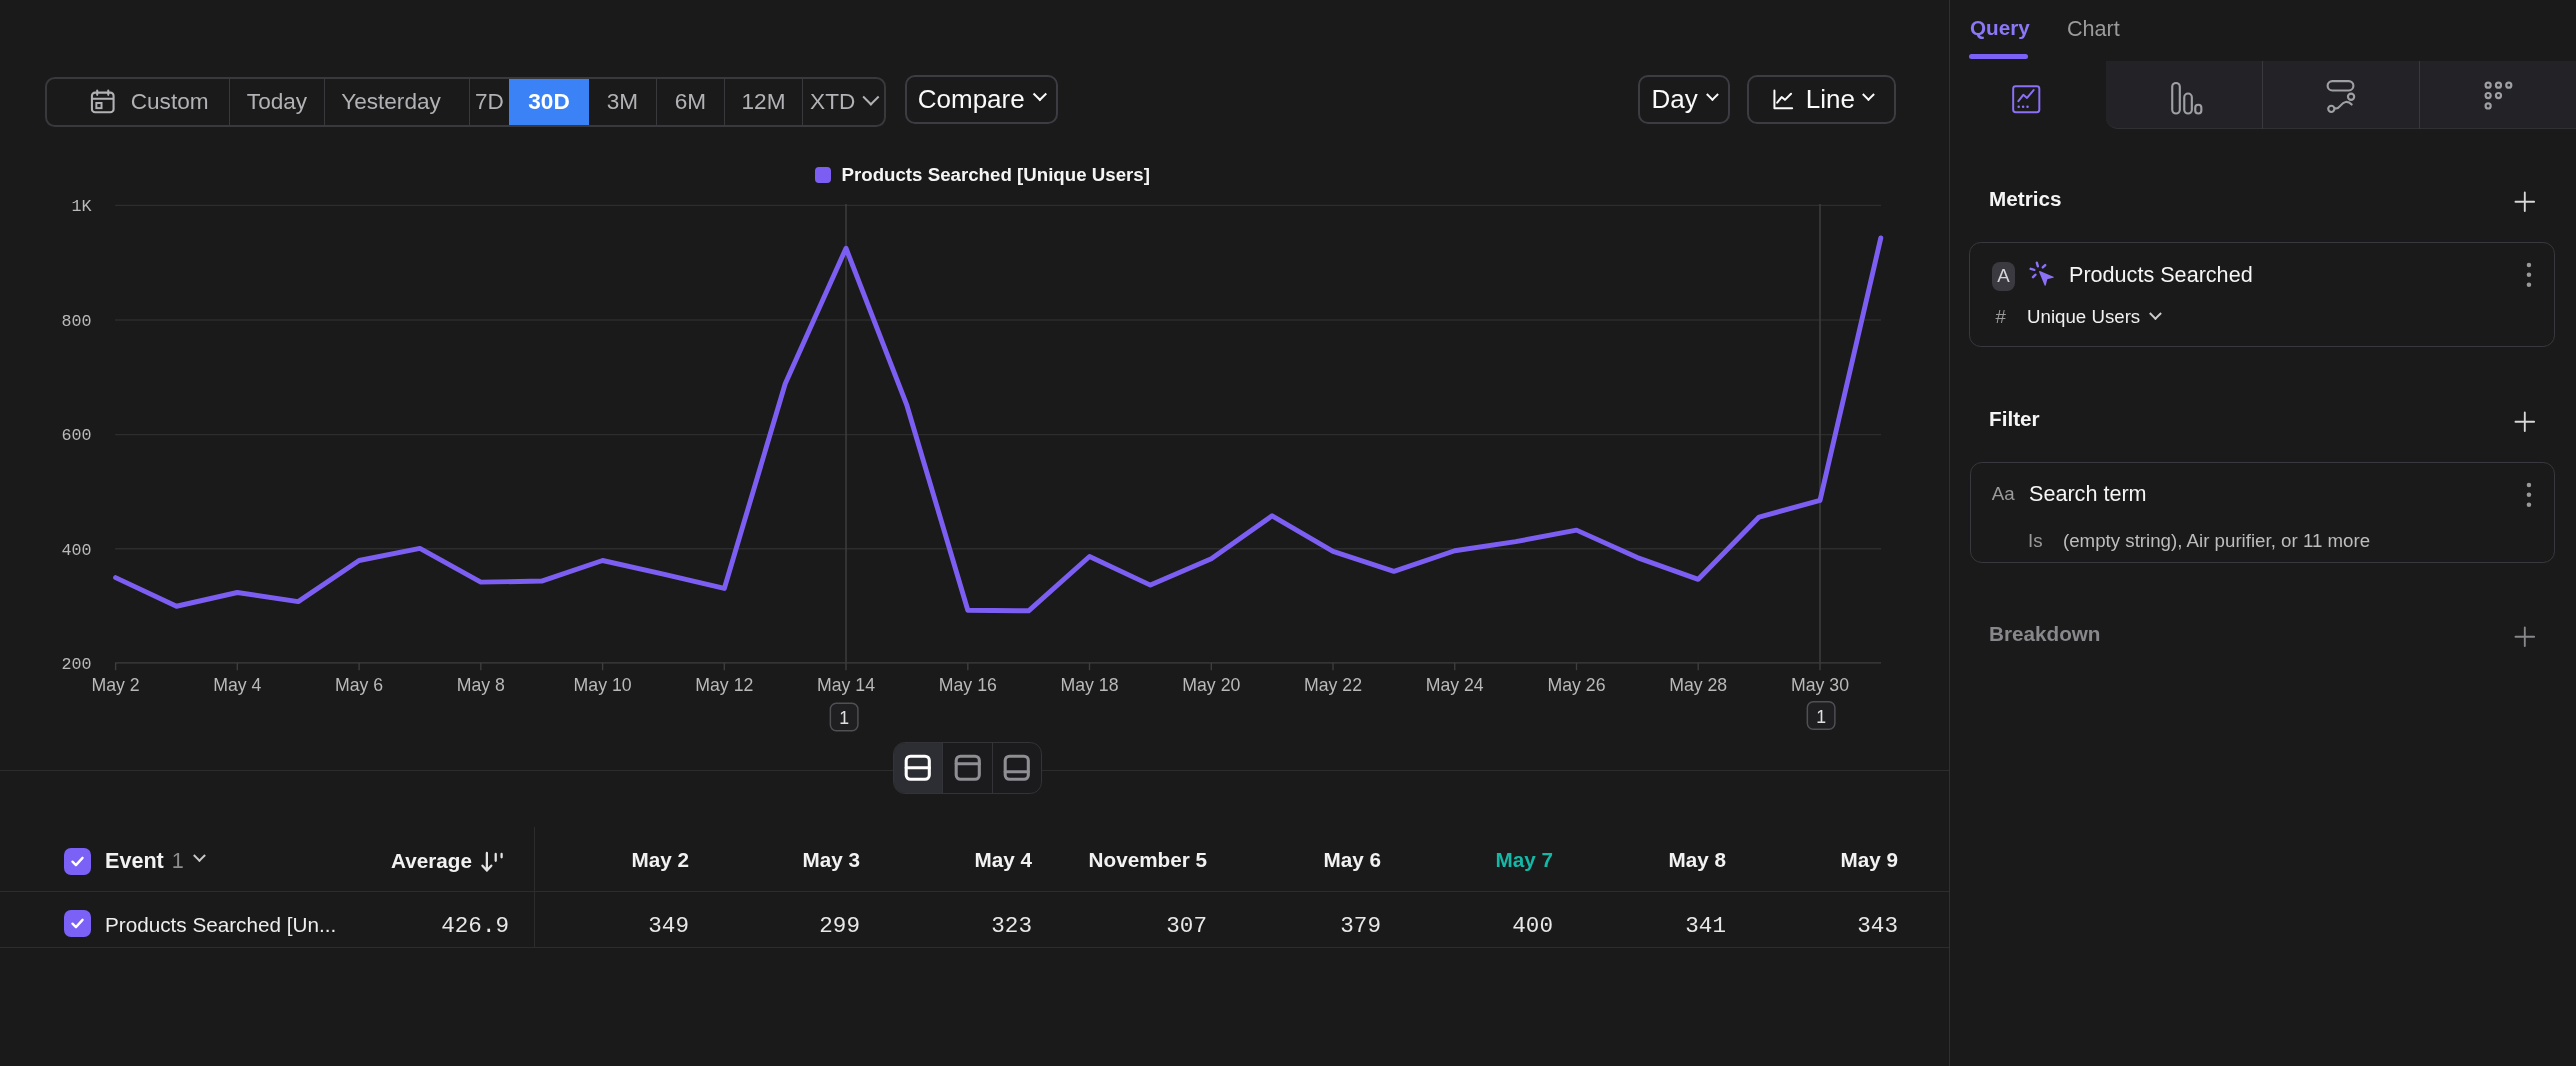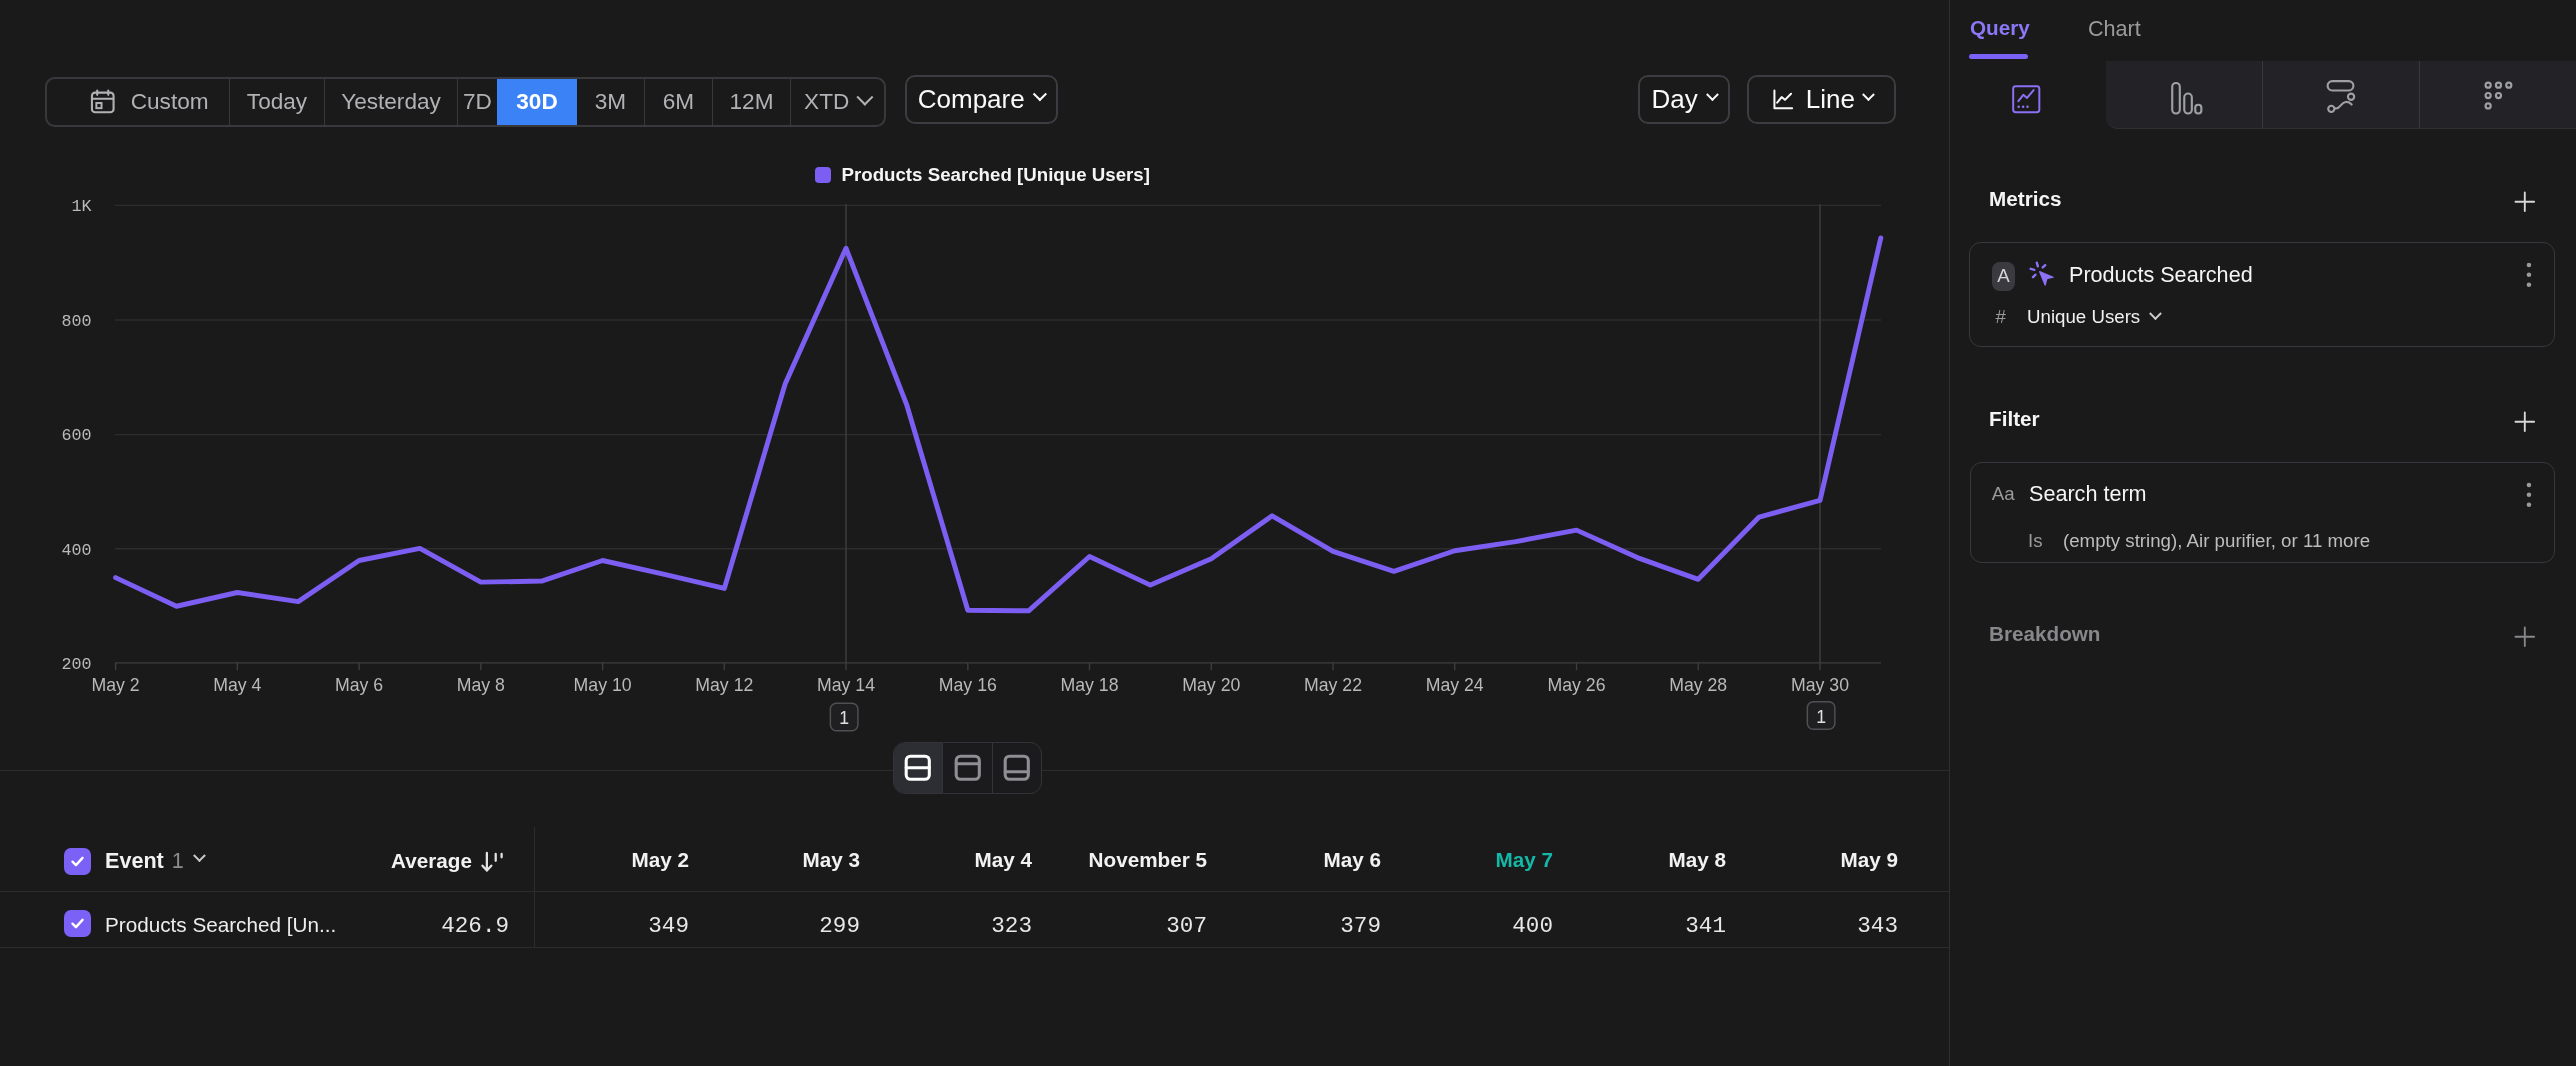--- a/index.html
+++ b/index.html
@@ -15,21 +15,21 @@
   <div style="width:161px; display:flex; align-items:center; justify-content:center; gap:12.8px;">
     <svg width="29.5" height="29.5" viewBox="0 0 24 24" fill="none" stroke="#b2b2b6" stroke-width="1.7" stroke-linecap="round">
       <rect x="3.2" y="4.6" width="17.6" height="16" rx="2.6"></rect>
       <path d="M7.5 2.8 v3.6 M16.5 2.8 v3.6 M3.6 9.6 h16.8"></path>
       <rect x="6.8" y="13" width="4.2" height="4.2" stroke-width="1.6"></rect>
     </svg>
     <span>Custom</span>
   </div>
   <div style="width:95px; border-left:1px solid #38383d; display:flex; align-items:center; justify-content:center;">Today</div>
   <div style="width:133px; border-left:1px solid #38383d; display:flex; align-items:center; justify-content:center;">Yesterday</div>
-  <div style="width:40px; border-left:1px solid #38383d; display:flex; align-items:center; justify-content:center;">7D</div>
+  <div style="width:40px; border-left:1px solid #38383d; display:flex; align-items:center; justify-content:center;margin-left:12px;">7D</div>
   <div style="width:80px; display:flex; align-items:center; justify-content:center; background:#3b82f6; color:#ffffff; font-weight:bold;">30D</div>
   <div style="width:67px; display:flex; align-items:center; justify-content:center;">3M</div>
   <div style="width:68px; border-left:1px solid #38383d; display:flex; align-items:center; justify-content:center;">6M</div>
   <div style="width:78px; border-left:1px solid #38383d; display:flex; align-items:center; justify-content:center;">12M</div>
   <div style="flex:1; border-left:1px solid #38383d; display:flex; align-items:center; justify-content:center; gap:9.8px;">XTD <span class="chev" style="width:11.8px;height:11.8px;border-width:2.4px;margin-top:-4.9px;"></span></div>
 </div>
 
 <div class="btn abs" style="left:905px; top:75px; width:153px; height:49px; gap:10.8px; color:#fafafa;">Compare <span class="chev" style="width:9.8px;height:9.8px;margin-top:-4.9px;"></span></div>
 
 <div class="btn abs" style="left:1638px; top:75px; width:92px; height:49px; gap:9.8px; color:#fafafa;">Day <span class="chev" style="width:8.9px;height:8.9px;margin-top:-4.9px;"></span></div>
@@ -177,21 +177,21 @@
 <div class="abs" style="left:722px; top:913px; width:138px; text-align:right; color:#e8e8e8; font-size:22.6px; font-family:'Liberation Mono',monospace;">299</div>
 <div class="abs" style="left:894px; top:913px; width:138px; text-align:right; color:#e8e8e8; font-size:22.6px; font-family:'Liberation Mono',monospace;">323</div>
 <div class="abs" style="left:1069px; top:913px; width:138px; text-align:right; color:#e8e8e8; font-size:22.6px; font-family:'Liberation Mono',monospace;">307</div>
 <div class="abs" style="left:1243px; top:913px; width:138px; text-align:right; color:#e8e8e8; font-size:22.6px; font-family:'Liberation Mono',monospace;">379</div>
 <div class="abs" style="left:1415px; top:913px; width:138px; text-align:right; color:#e8e8e8; font-size:22.6px; font-family:'Liberation Mono',monospace;">400</div>
 <div class="abs" style="left:1588px; top:913px; width:138px; text-align:right; color:#e8e8e8; font-size:22.6px; font-family:'Liberation Mono',monospace;">341</div>
 <div class="abs" style="left:1760px; top:913px; width:138px; text-align:right; color:#e8e8e8; font-size:22.6px; font-family:'Liberation Mono',monospace;">343</div>
 
 <div class="abs" style="left:1949px; top:0; width:1px; height:1067px; background:#303030;"></div>
 <div class="abs" style="left:1970px; top:15.7px; color:#8b78f7; font-size:20.7px; font-weight:bold;">Query</div>
-<div class="abs" style="left:2067px; top:15.7px; color:#9b9b9b; font-size:21.6px;margin-left:21px;">Chart</div>
+<div class="abs" style="left:2067px; top:15.7px; color:#9b9b9b; font-size:21.6px;">Chart</div>
 <div class="abs" style="left:1969px; top:54px; width:59px; height:4.9px; background:#7b61f5; border-radius:3px;"></div>
 
 <div class="abs" style="left:2106px; top:61px; width:470px; height:68px; background:#222227; border-bottom:1px solid #2f2f34; border-bottom-left-radius:11.8px;"></div>
 <div class="abs" style="left:2262px; top:61px; width:1px; height:68px; background:#38383d;"></div>
 <div class="abs" style="left:2419px; top:61px; width:1px; height:68px; background:#38383d;"></div>
 
 <svg class="abs" style="left:2012px; top:85px;" width="28.5" height="28.5" viewBox="0 0 29 29" fill="none" stroke="#8c70f6" stroke-width="2" stroke-linecap="round" stroke-linejoin="round">
   <rect x="1.2" y="1.2" width="26.6" height="26.6" rx="2.5"></rect>
   <path d="M6.5 16.5 l5-6.5 3.8 3.2 6.7-8"></path>
   <path d="M6.8 22.2 h0.01 M11.3 22.2 h0.01 M15.8 22.2 h0.01" stroke-width="2.6"></path>

